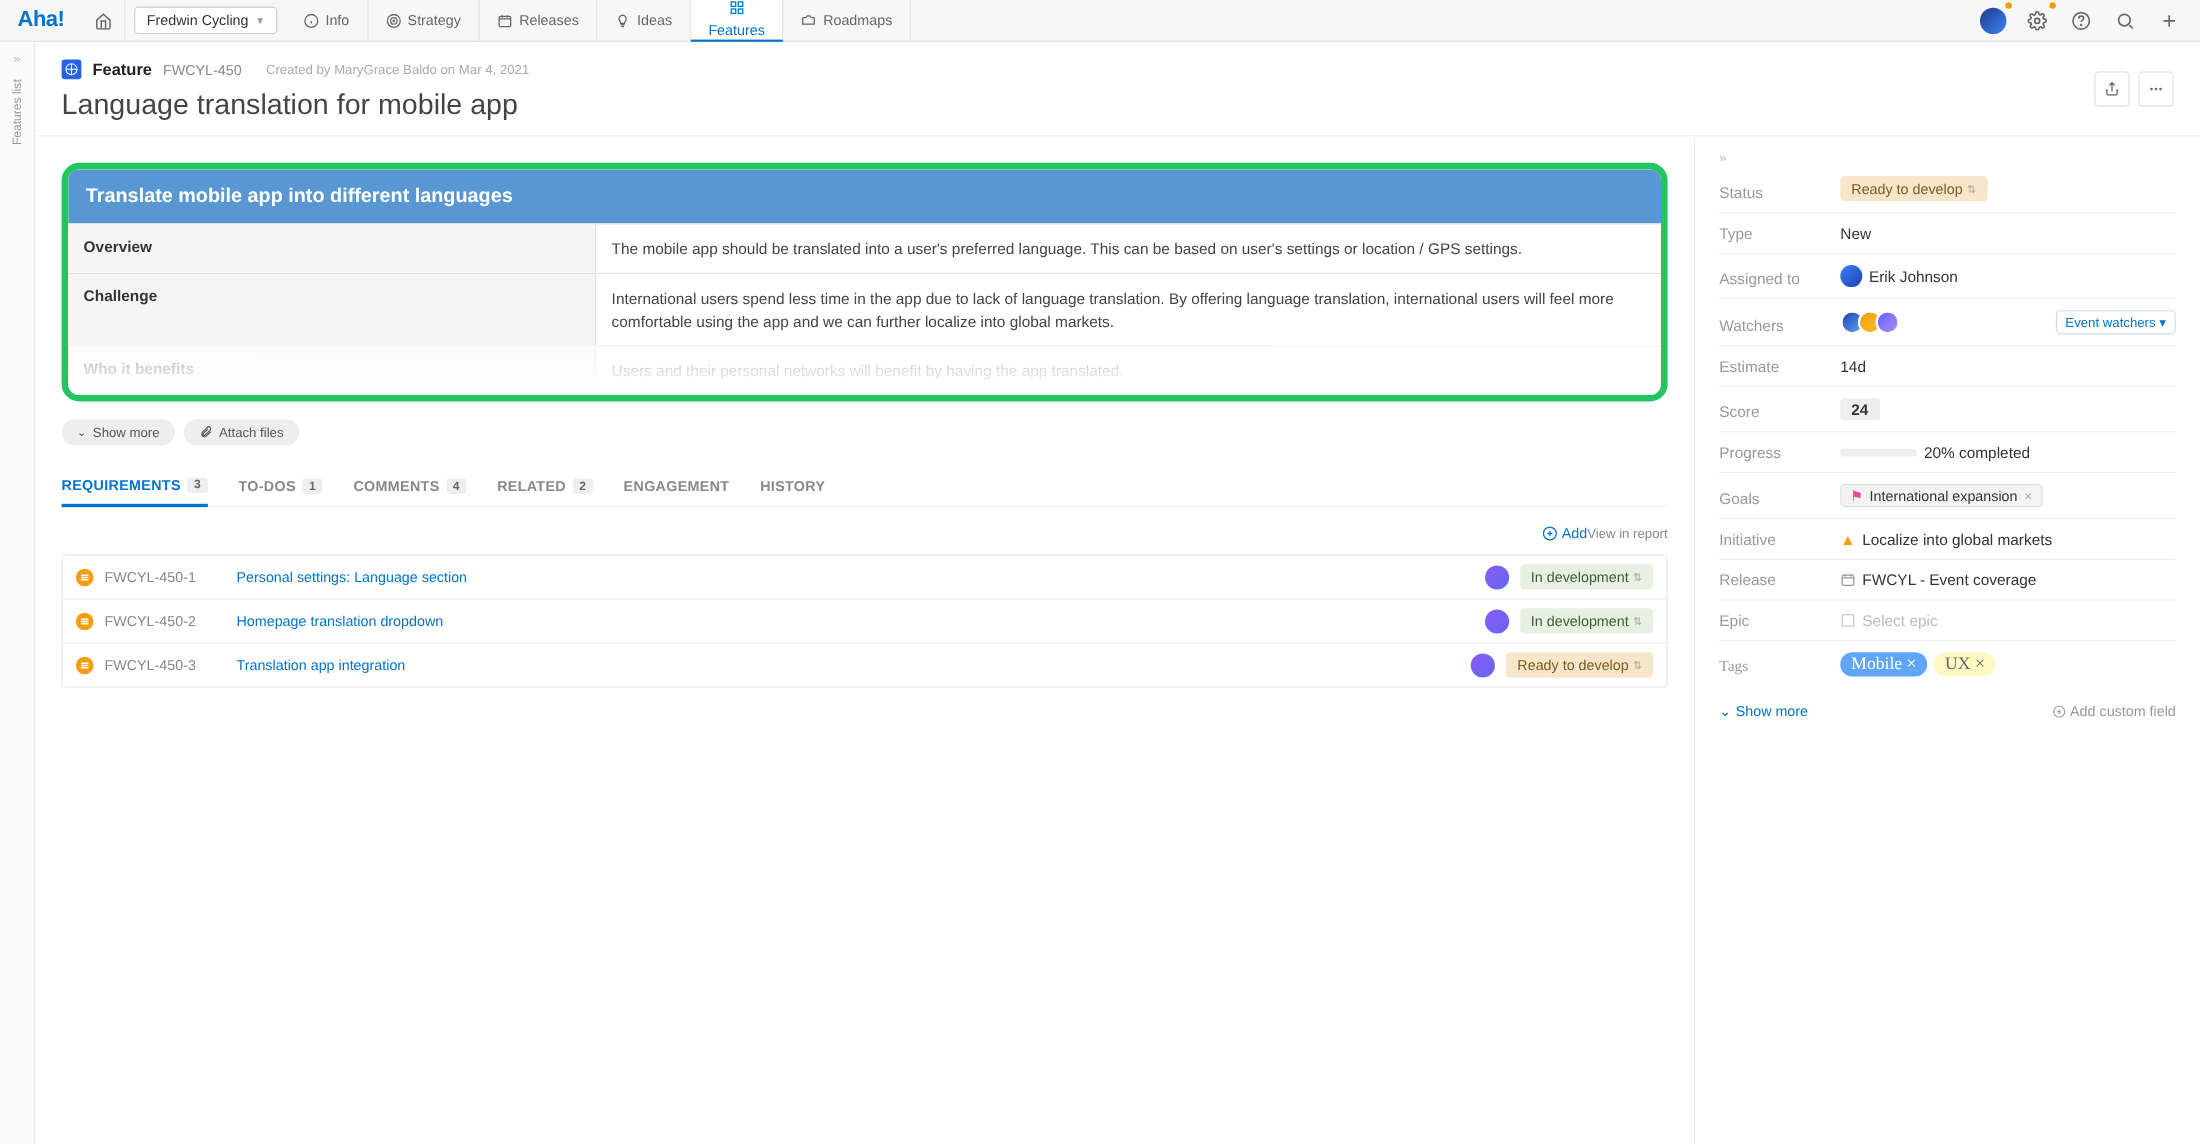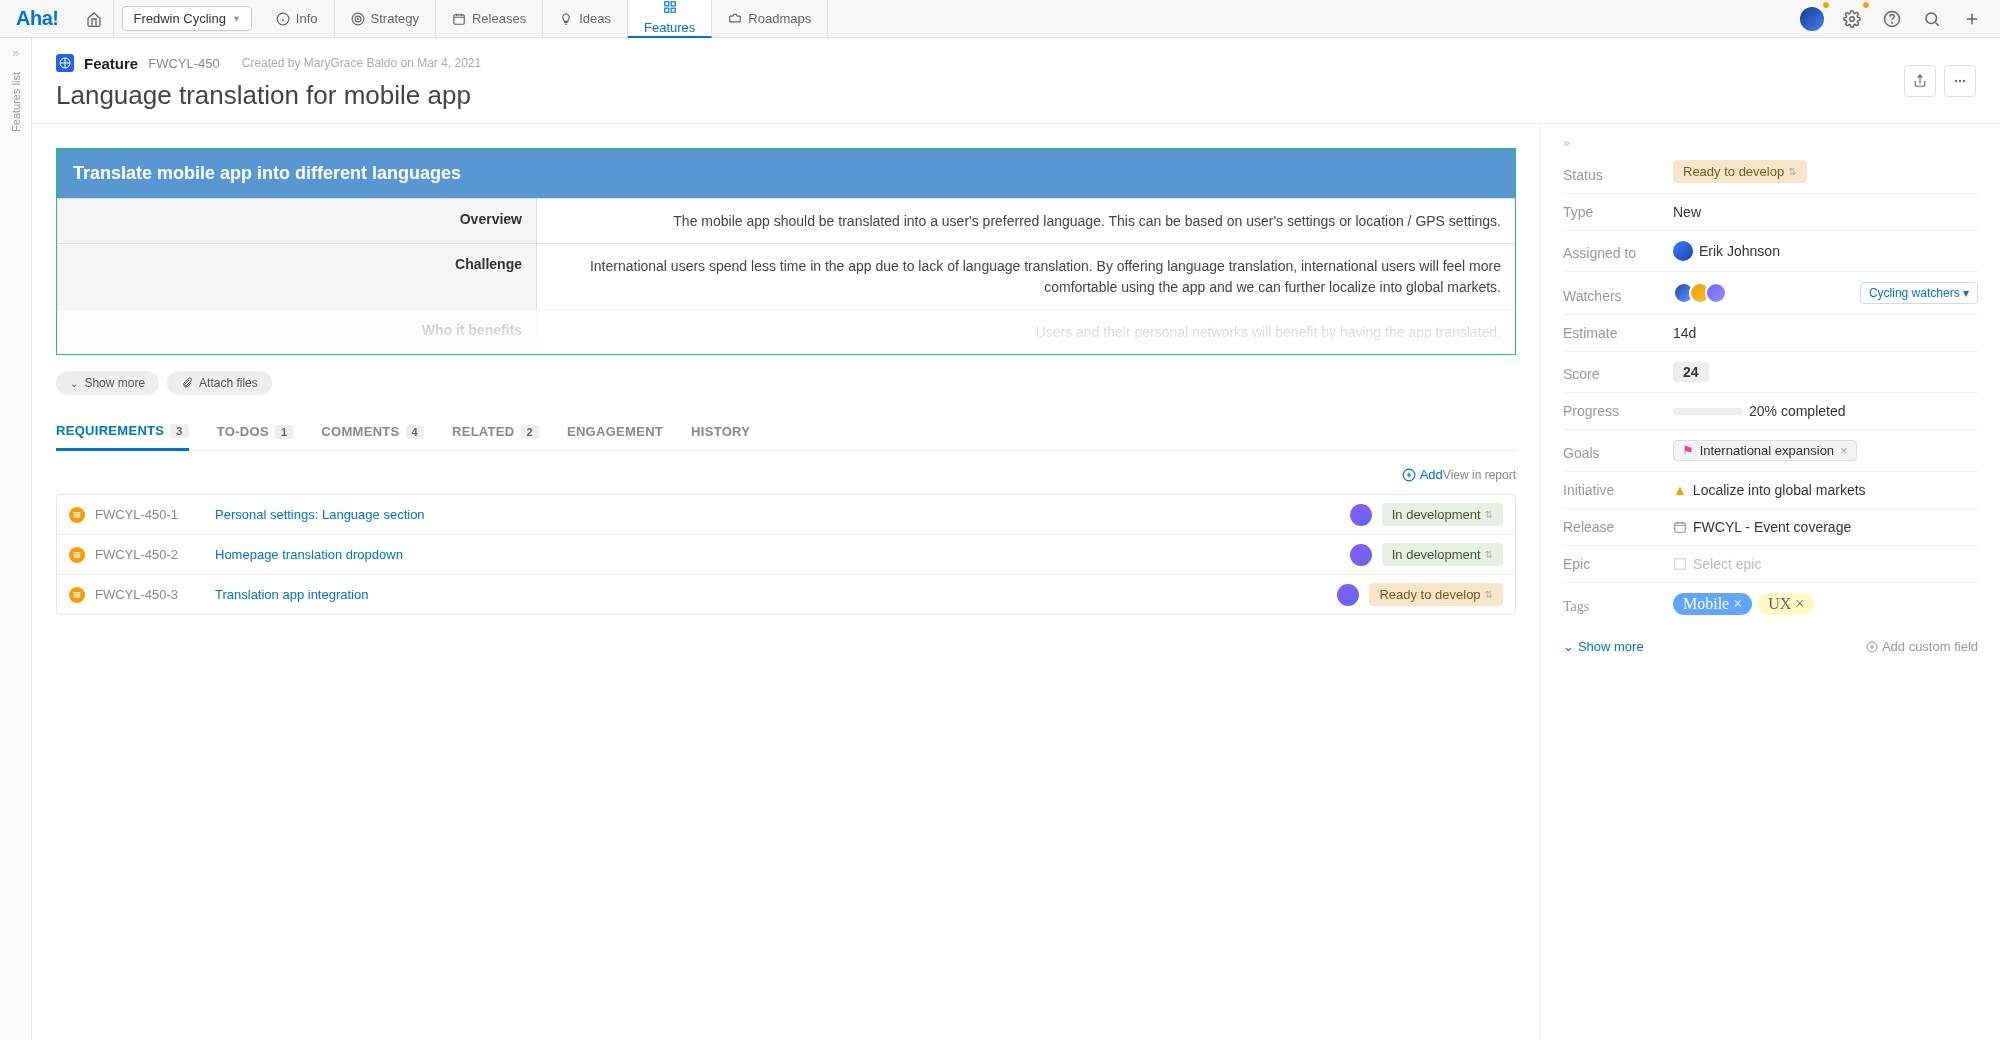--- a/index.html
+++ b/index.html
@@ -24,23 +24,23 @@
 .header-row1 { display: flex; align-items: center; gap: 10px; }
 .feature-icon { width: 18px; height: 18px; background: #2563eb; border-radius: 3px; display: inline-flex; align-items: center; justify-content: center; color: #fff; font-size: 12px; }
 .rec-type { font-size: 15px; font-weight: 600; color: #222; }
 .rec-id { font-size: 13px; color: #888; }
 .rec-meta { font-size: 12px; color: #aaa; margin-left: 12px; }
 .header-title { font-size: 26px; color: #444; margin-top: 8px; font-weight: 400; }
 .header-actions { position: absolute; right: 24px; top: 50%; transform: translateY(-50%); display: flex; gap: 8px; }
 .icon-btn { width: 32px; height: 32px; border: 1px solid #ddd; border-radius: 4px; background: #fff; display: flex; align-items: center; justify-content: center; cursor: pointer; color: #666; }
 .content { display: flex; flex: 1; overflow: hidden; }
 .left { flex: 1; padding: 24px; overflow-y: auto; }
-.desc-card { border: 1px solid #22c55e; border-radius: 0; overflow: hidden; position: relative; }
+.desc-card { border: 6px solid #22c55e; border-radius: 16px; overflow: hidden; position: relative; }
 .desc-header { background: #5997d3; color: #fff; padding: 14px 16px; font-size: 18px; font-weight: 600; }
-.desc-row { display: flex; border-top: 1px solid #ddd; text-align: right; }
+.desc-row { display: flex; border-top: 1px solid #ddd; }
 .desc-label { width: 480px; padding: 12px 14px; background: #f5f5f5; font-size: 14px; font-weight: 600; color: #333; border-right: 1px solid #ddd; }
 .desc-val { flex: 1; padding: 12px 14px; font-size: 14px; color: #444; line-height: 1.45; }
 .desc-row.faded { opacity: 0.35; }
 .fade-overlay { position: absolute; bottom: 0; left: 0; right: 0; height: 40px; background: linear-gradient(to bottom, rgba(255,255,255,0), #fff); }
 .pill-row { display: flex; gap: 8px; margin-top: 16px; }
 .pill-btn { background: #eee; border: none; border-radius: 14px; padding: 5px 14px; font-size: 12px; color: #555; display: flex; align-items: center; gap: 6px; cursor: pointer; }
 .tabs { display: flex; gap: 28px; margin-top: 28px; border-bottom: 1px solid #eee; }
 .tab { padding-bottom: 10px; font-size: 13px; font-weight: 600; color: #888; cursor: pointer; display: flex; align-items: center; gap: 6px; letter-spacing: 0.3px; }
 .tab.active { color: #0073cf; border-bottom: 3px solid #0073cf; margin-bottom: -1px; }
 .count-badge { background: #eee; color: #666; border-radius: 3px; padding: 1px 6px; font-size: 11px; }
@@ -340,21 +340,21 @@
         </div>
         <div class="field-row">
           <div class="field-label">Watchers</div>
           <div class="field-val">
             <span style="display:flex;">
               <span class="watcher-av" style="background:linear-gradient(135deg,#1e40af,#60a5fa);margin-left:0;"></span>
               <span class="watcher-av" style="background:linear-gradient(135deg,#f59e0b,#fbbf24);"></span>
               <span class="watcher-av" style="background:linear-gradient(135deg,#6366f1,#a78bfa);"></span>
             </span>
             <button class="notify-btn">
-              <span>Cycling watchers</span> ▾
+              <span>Event watchers</span> ▾
             </button>
           </div>
         </div>
         <div class="field-row">
           <div class="field-label">Estimate</div>
           <div class="field-val">14d</div>
         </div>
         <div class="field-row">
           <div class="field-label">Score</div>
           <div class="field-val">

